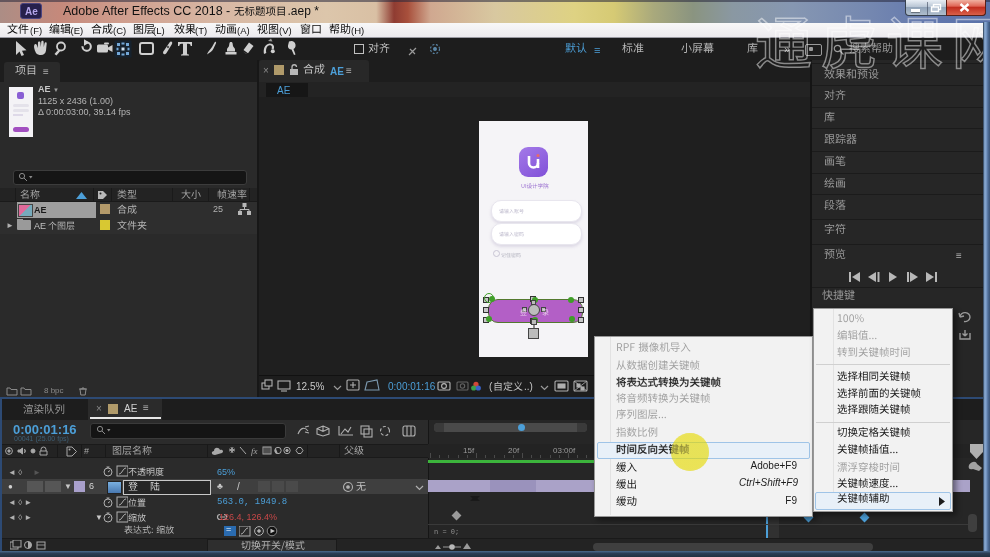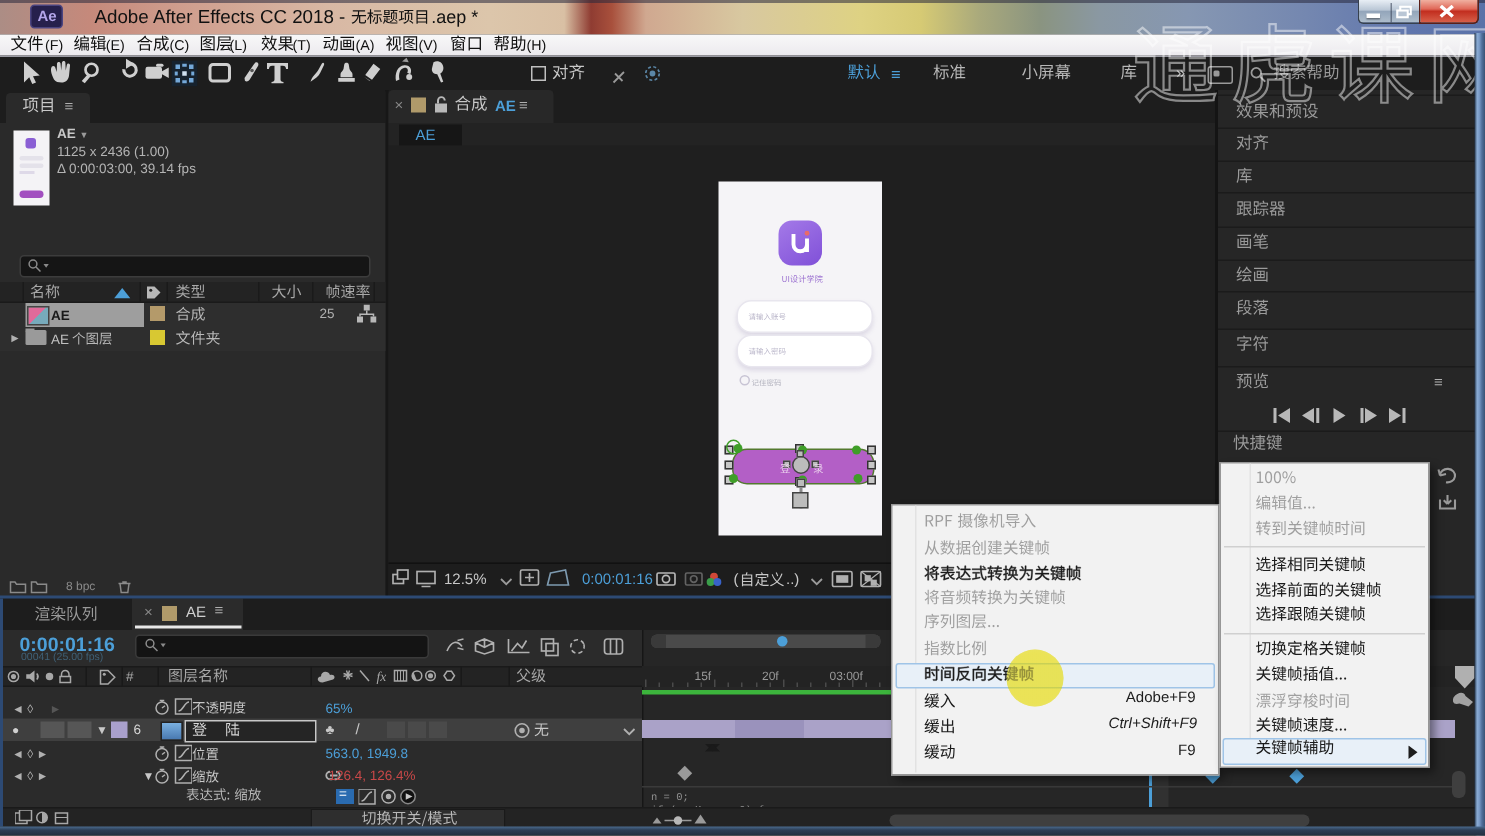--- a/index.html
+++ b/index.html
@@ -407,21 +407,21 @@
 <div class="a" style="left:286px;top:481px;width:12px;height:11px;background:#4a4a4a;"></div>
 <svg class="a" style="left:342px;top:481px;" width="12" height="12" fill="none" stroke="#b0b0b0" stroke-width="1.1">
     <circle cx="6" cy="6" r="4.5"></circle>
     <circle cx="6" cy="6" r="1.3" fill="#b0b0b0"></circle>
   </svg>
 <svg class="a" style="left:415px;top:485px;" width="9" height="6">
     <path d="M1 1 L4.5 4.5 L8 1" stroke="#b0b0b0" fill="none" stroke-width="1.2"></path>
   </svg>
 
 <div class="tx" style="left:8px;top:498px;font-size:8px;color:#b0b0b0;">◄ ◊ ►</div>
-<div class="tx" style="left:217px;top:497px;font-size:9px;color:#4c9fd8;">563.0, 1949.8</div>
+<div class="tx" style="left:217px;top:497px;font-size:9px;color:#4c9fd8;font-family:Liberation Mono, monospace;">563.0, 1949.8</div>
 
 <div class="tx" style="left:8px;top:513px;font-size:8px;color:#b0b0b0;">◄ ◊ ►</div>
 <div class="tx" style="left:95px;top:513px;font-size:8px;color:#c8c8c8;">▼</div>
 <svg class="a" style="left:216px;top:513px;" width="13" height="8" fill="none" stroke="#b0b0b0" stroke-width="1.2">
     <path d="M4 1.5 A2.5 2.5 0 0 0 4 6.5 L5.5 6.5 M8 1.5 A2.5 2.5 0 0 1 8 6.5 L7 6.5 M4 4 L9 4"></path>
   </svg>
 <div class="tx" style="left:219px;top:512px;font-size:9px;color:#c84848;">126.4, 126.4%</div>
 
 <svg class="a" style="left:102px;top:465px;" width="26" height="12" fill="none" stroke="#b0b0b0" stroke-width="1">
 <circle cx="6" cy="7" r="4"></circle>

